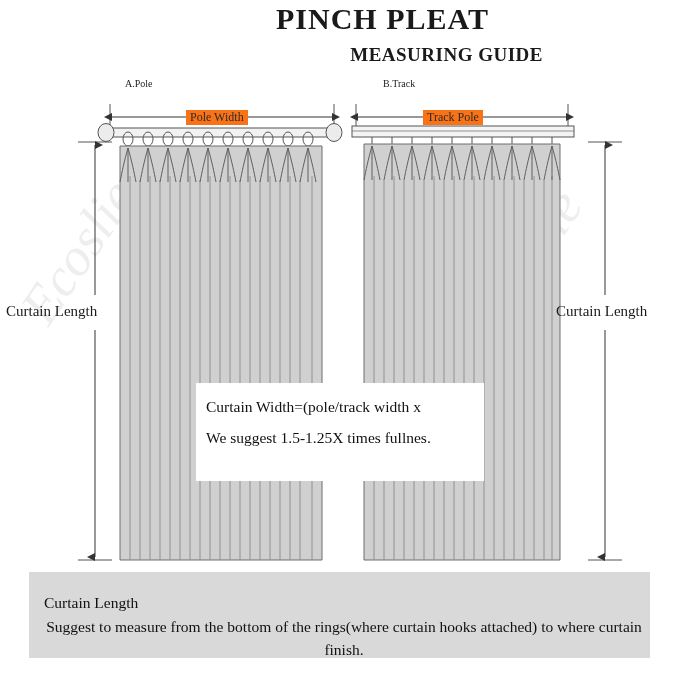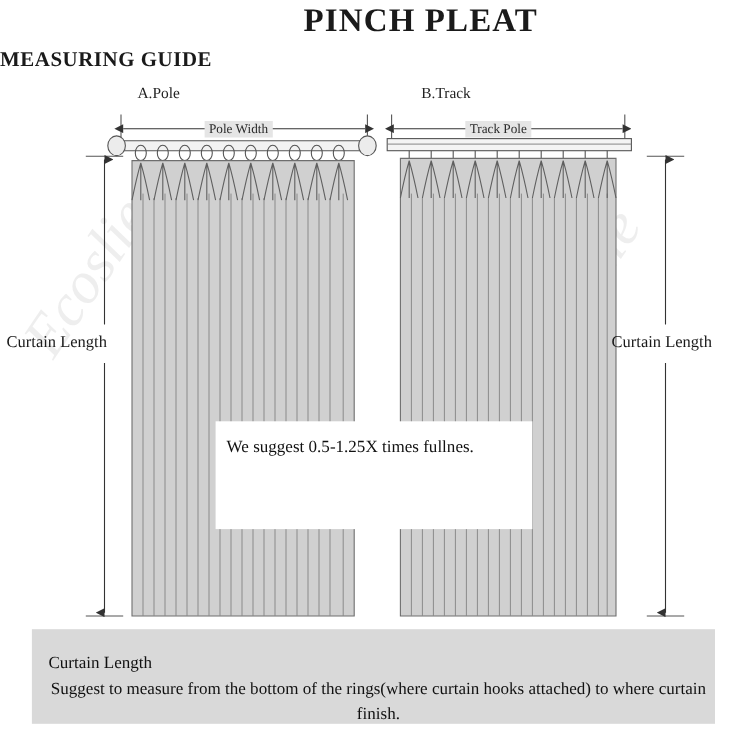--- a/index.html
+++ b/index.html
@@ -30,30 +30,30 @@
     text-align: center;
     font-size: 30px;
     font-weight: bold;
     letter-spacing: 1px;
     padding-left: 43px;
   }
   .title-sub {
     position: absolute;
     left: 0; top: 44px;
     width: 543px;
-    text-align: left;
+    text-align: right;
     font-size: 19px;
     font-weight: bold;
     letter-spacing: 0.5px;
   }
 
   
   .panel-label {
     position: absolute;
-    font-size: 14px;
+    font-size: 10px;
     color: #222;
   }
   .panel-label.a { left: 125px; top: 78px; }
   .panel-label.b { left: 383px; top: 78px; font-family: Liberation Serif, serif; }
 
   
   .watermark {
     position: absolute;
     font-family: "Liberation Serif", serif;
     font-style: italic;
@@ -64,21 +64,21 @@
     user-select: none;
   }
   .wm1 { left: 8px; top: 300px; transform: rotate(-56deg); transform-origin: left top; }
   .wm2 { left: 455px; top: 310px; transform: rotate(-56deg); transform-origin: left top; }
 
   
   .meas-label {
     position: absolute;
     font-size: 12px;
     color: #2b2b2b;
-    background: #e5e5e5;
+    background: #f97316;
     padding: 0 4px;
     text-align: center;
   }
   .side-label {
     position: absolute;
     font-size: 15px;
     color: #1a1a1a;
     background: transparent;
   }
   .side-label.left { left: 6px; top: 303px; }
@@ -311,21 +311,22 @@
     </g>
   </svg>
 
   <div class="meas-label" style="left:186px; top:110px;">Pole Width</div>
   <div class="meas-label" style="left:423px; top:110px;">Track Pole</div>
 
   <div class="side-label left">Curtain Length</div>
   <div class="side-label right">Curtain Length</div>
 
   <div class="formula-box">
-    <div class="formula-line">We suggest 0.5-1.25X times fullnes.</div>
+    <div class="formula-line">Curtain Width=(pole/track width x</div>
+    <div class="formula-line">We suggest 1.5-1.25X times fullnes.</div>
   </div>
 
   <div class="footer"></div>
   <div class="footer-inner">
     <div class="footer-title">Curtain Length</div>
     <div class="footer-text">Suggest to measure from the bottom of the rings(where curtain hooks attached) to where curtain finish.</div>
   </div>
 
 </div>
 

